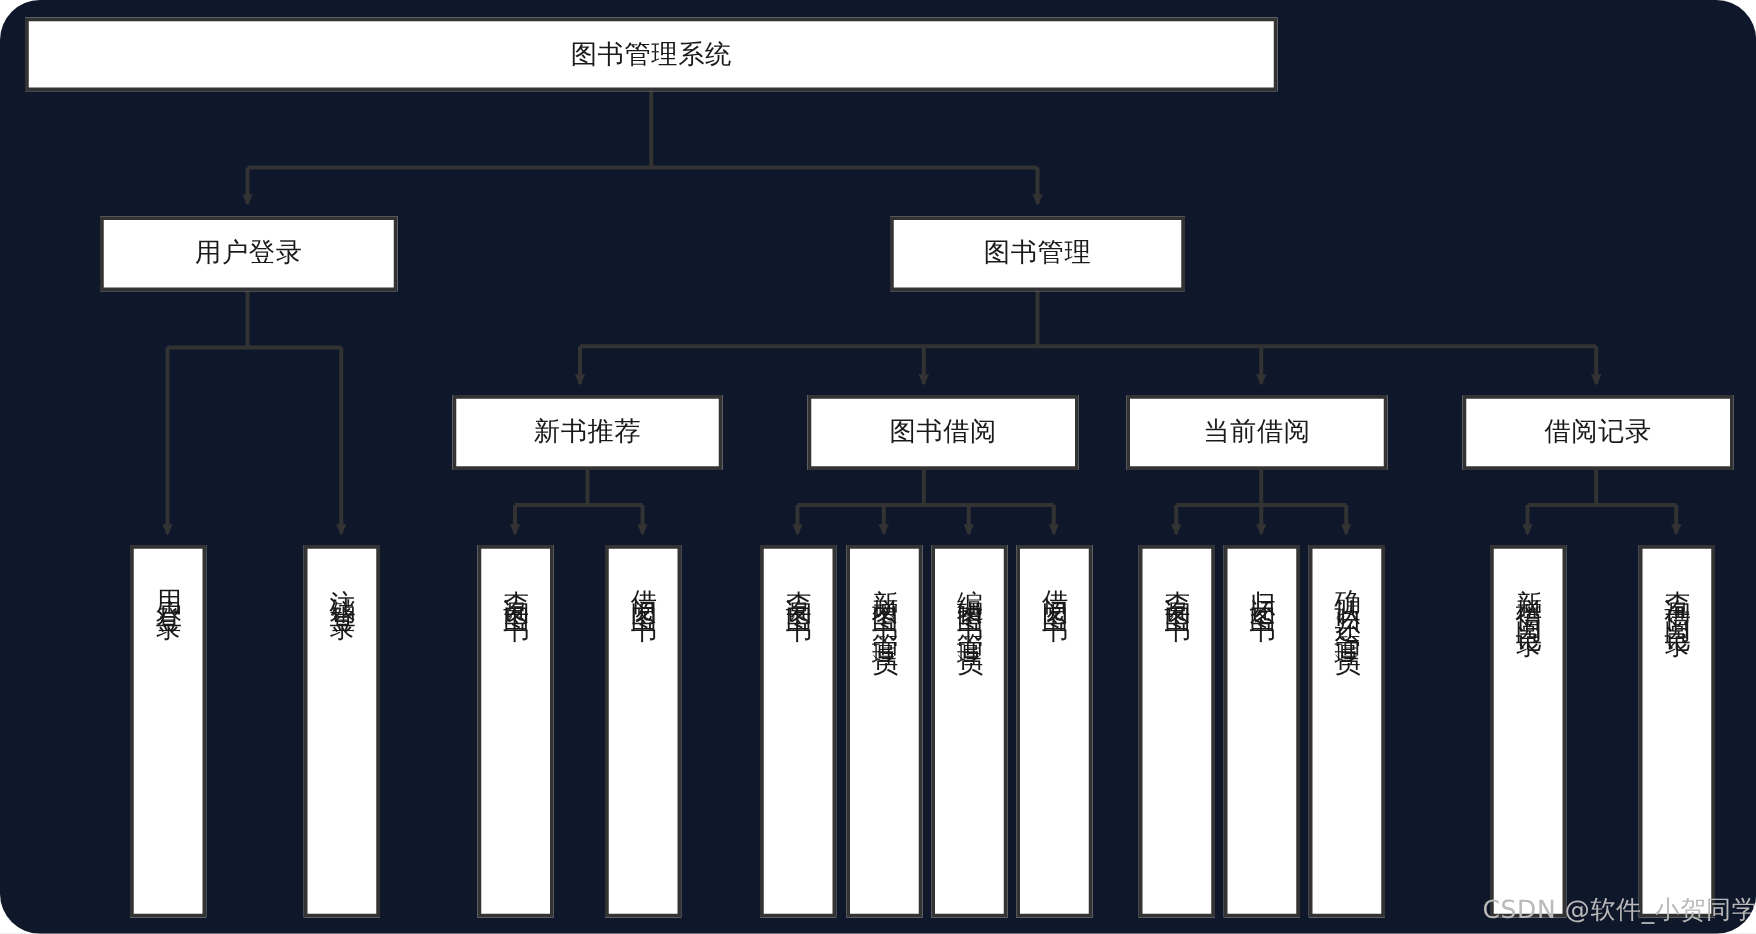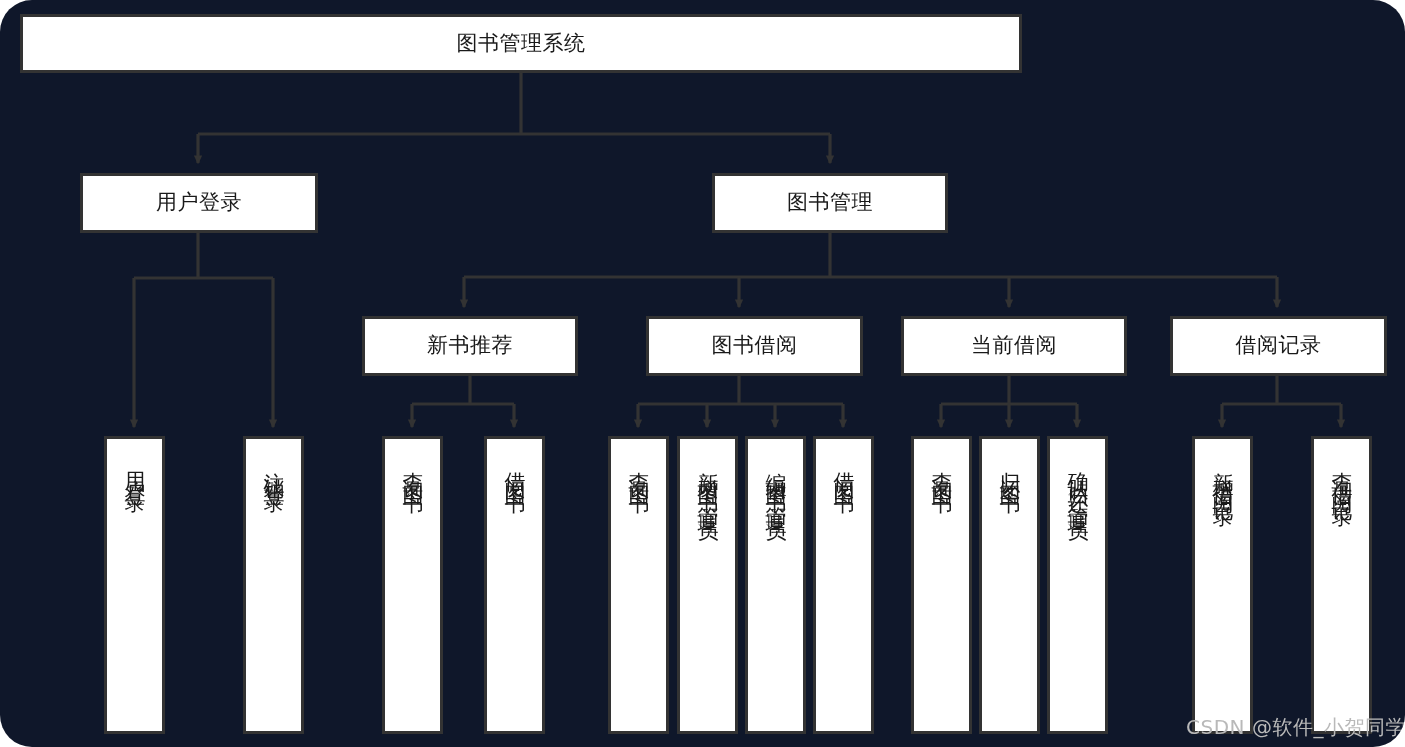--- a/index.html
+++ b/index.html
@@ -130,21 +130,21 @@
   <div class="node" style="left:362px; top:316px; width:216px; height:60px;">
     <span class="label-h">新书推荐</span>
   </div>
 
   <div class="node" style="left:712px; top:173px; width:236px; height:60px;">
     <span class="label-h">图书管理</span>
   </div>
   <div class="node" style="left:631px; top:316px; width:217px; height:60px;margin-left:15px;">
     <span class="label-h">图书借阅</span>
   </div>
-  <div class="node" style="left:901px; top:316px; width:226px; height:60px;">
+  <div class="node" style="left:901px; top:316px; width:209px; height:60px;">
     <span class="label-h">当前借阅</span>
   </div>
   <div class="node" style="left:1170px; top:316px; width:217px; height:60px;">
     <span class="label-h">借阅记录</span>
   </div>
 
   <div class="node vert" style="left:104px; top:436px; width:61px; height:298px;">
     <span class="label-v">用户登录</span>
   </div>
   <div class="node vert" style="left:243px; top:436px; width:61px; height:298px;">

